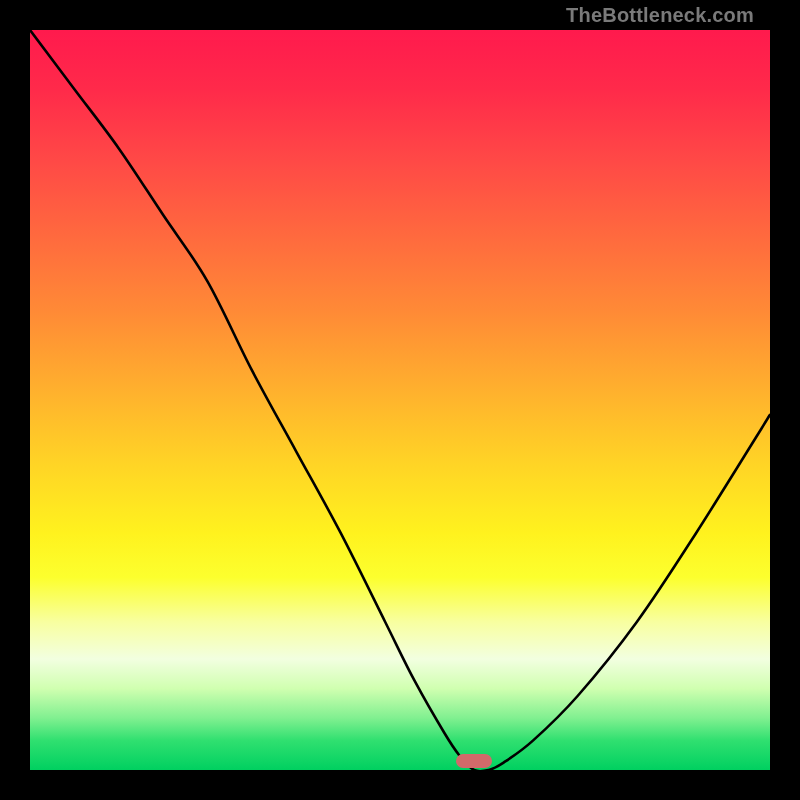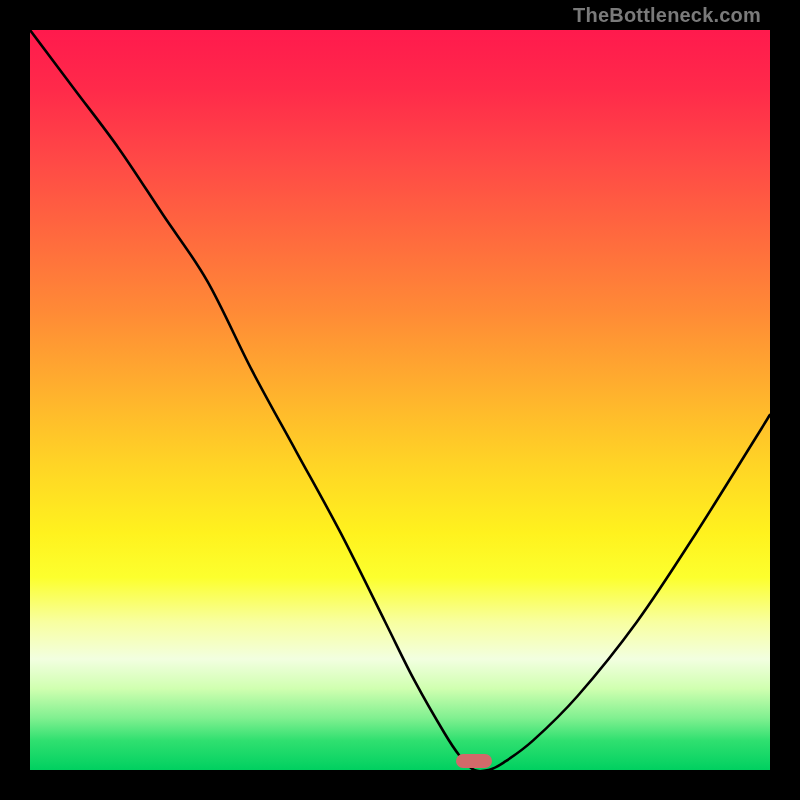--- a/index.html
+++ b/index.html
@@ -35,21 +35,21 @@
       #f8ffa0 80%,
       #f2ffe0 85%,
       #d0ffb0 89%,
       #80f090 93%,
       #30e070 96%,
       #00d060 100%);
   }
   .watermark {
     position: absolute;
     top: 4px;
-    right: 39px;
+    right: 46px;
     font-family: Arial, Helvetica, sans-serif;
     font-size: 20px;
     font-weight: 600;
     color: #7a7a7a;
     letter-spacing: 0.2px;
     user-select: none;
   }
   svg.curve {
     position: absolute;
     left: 0;

